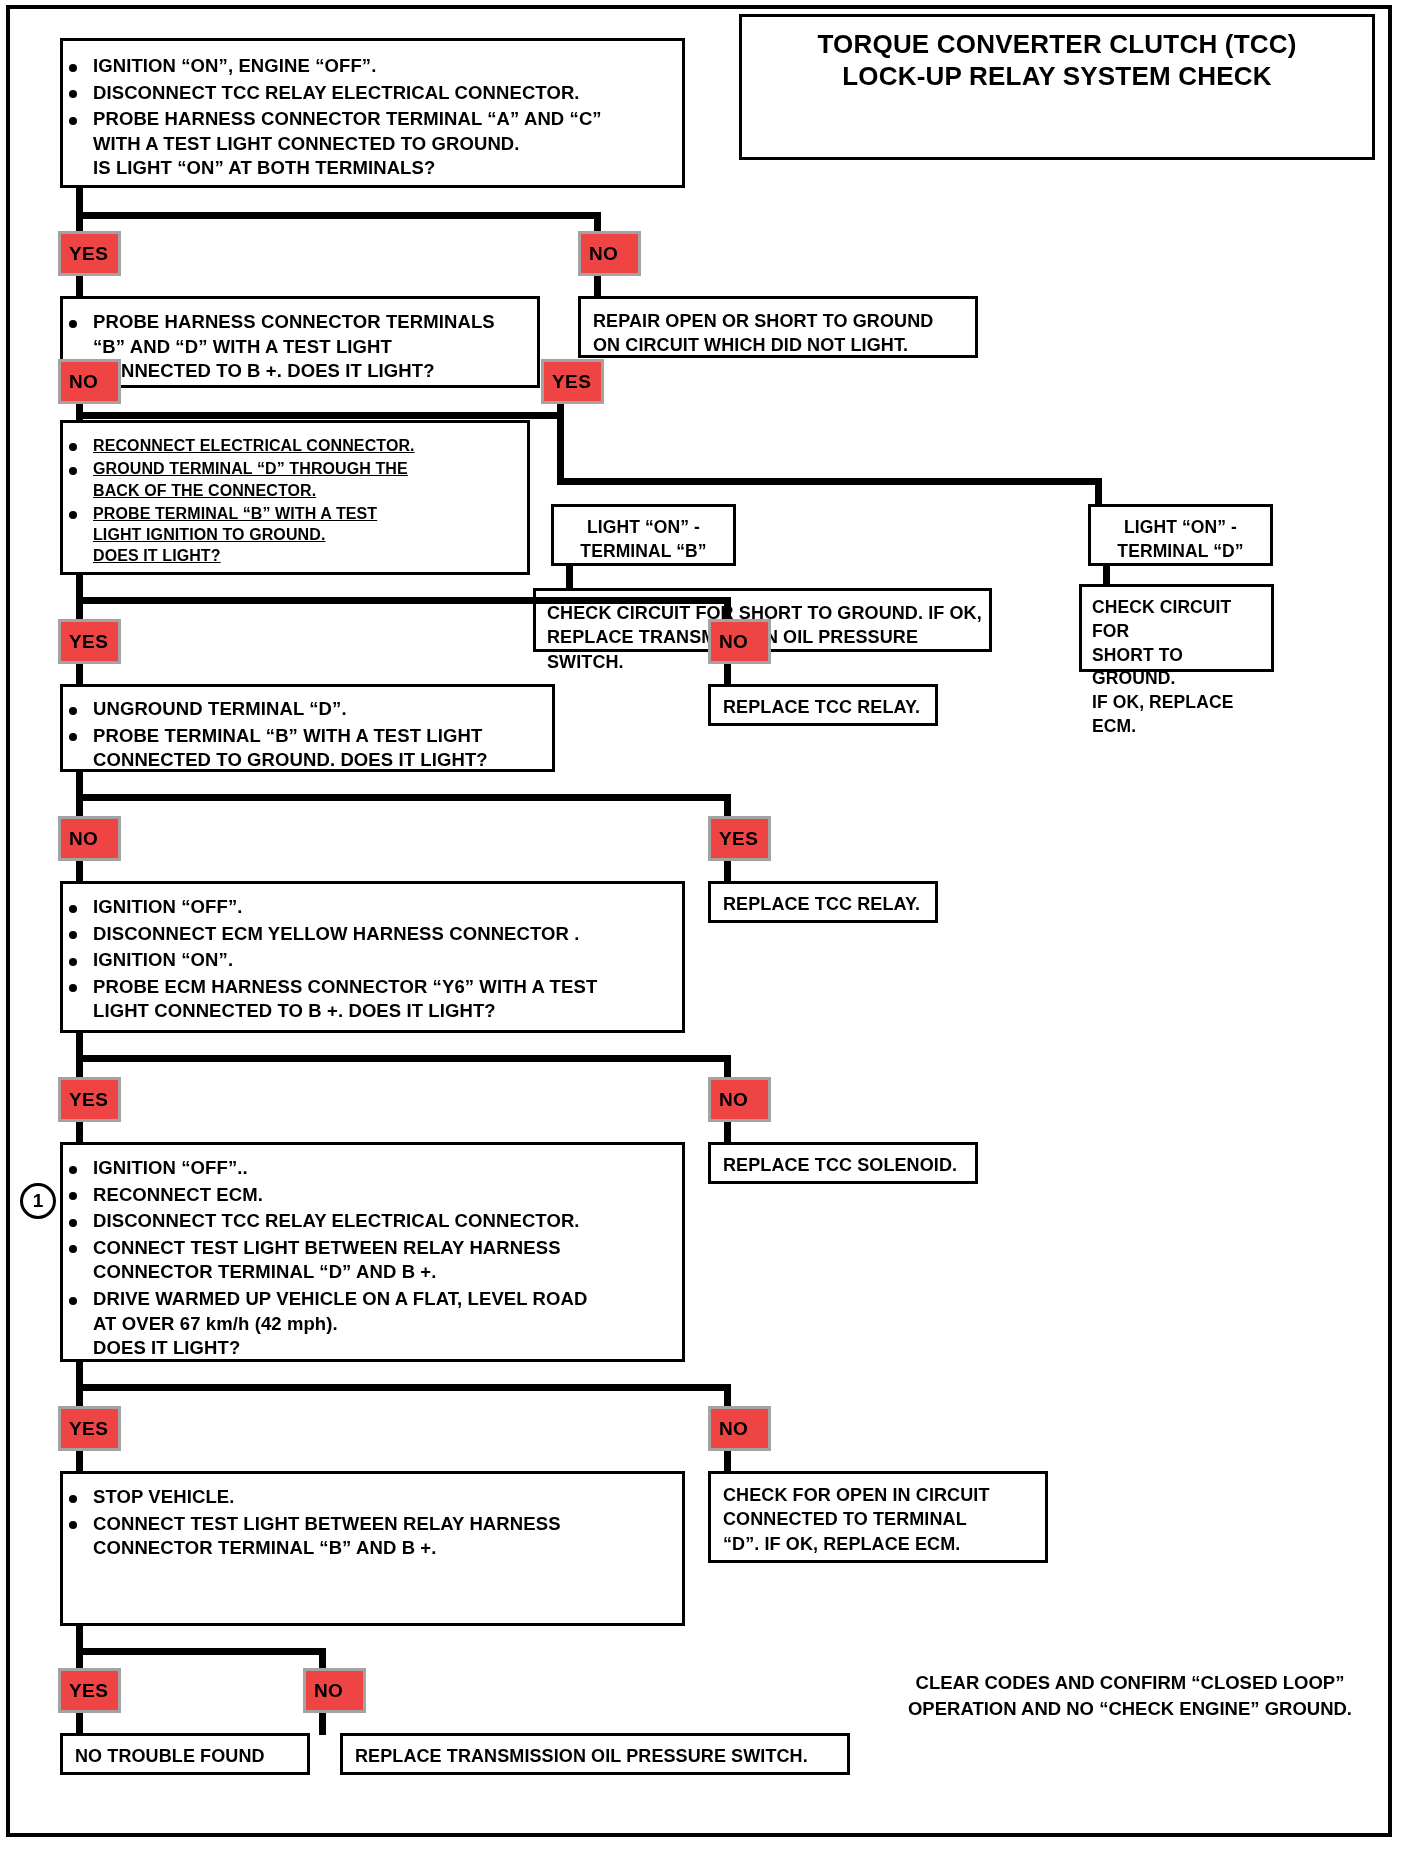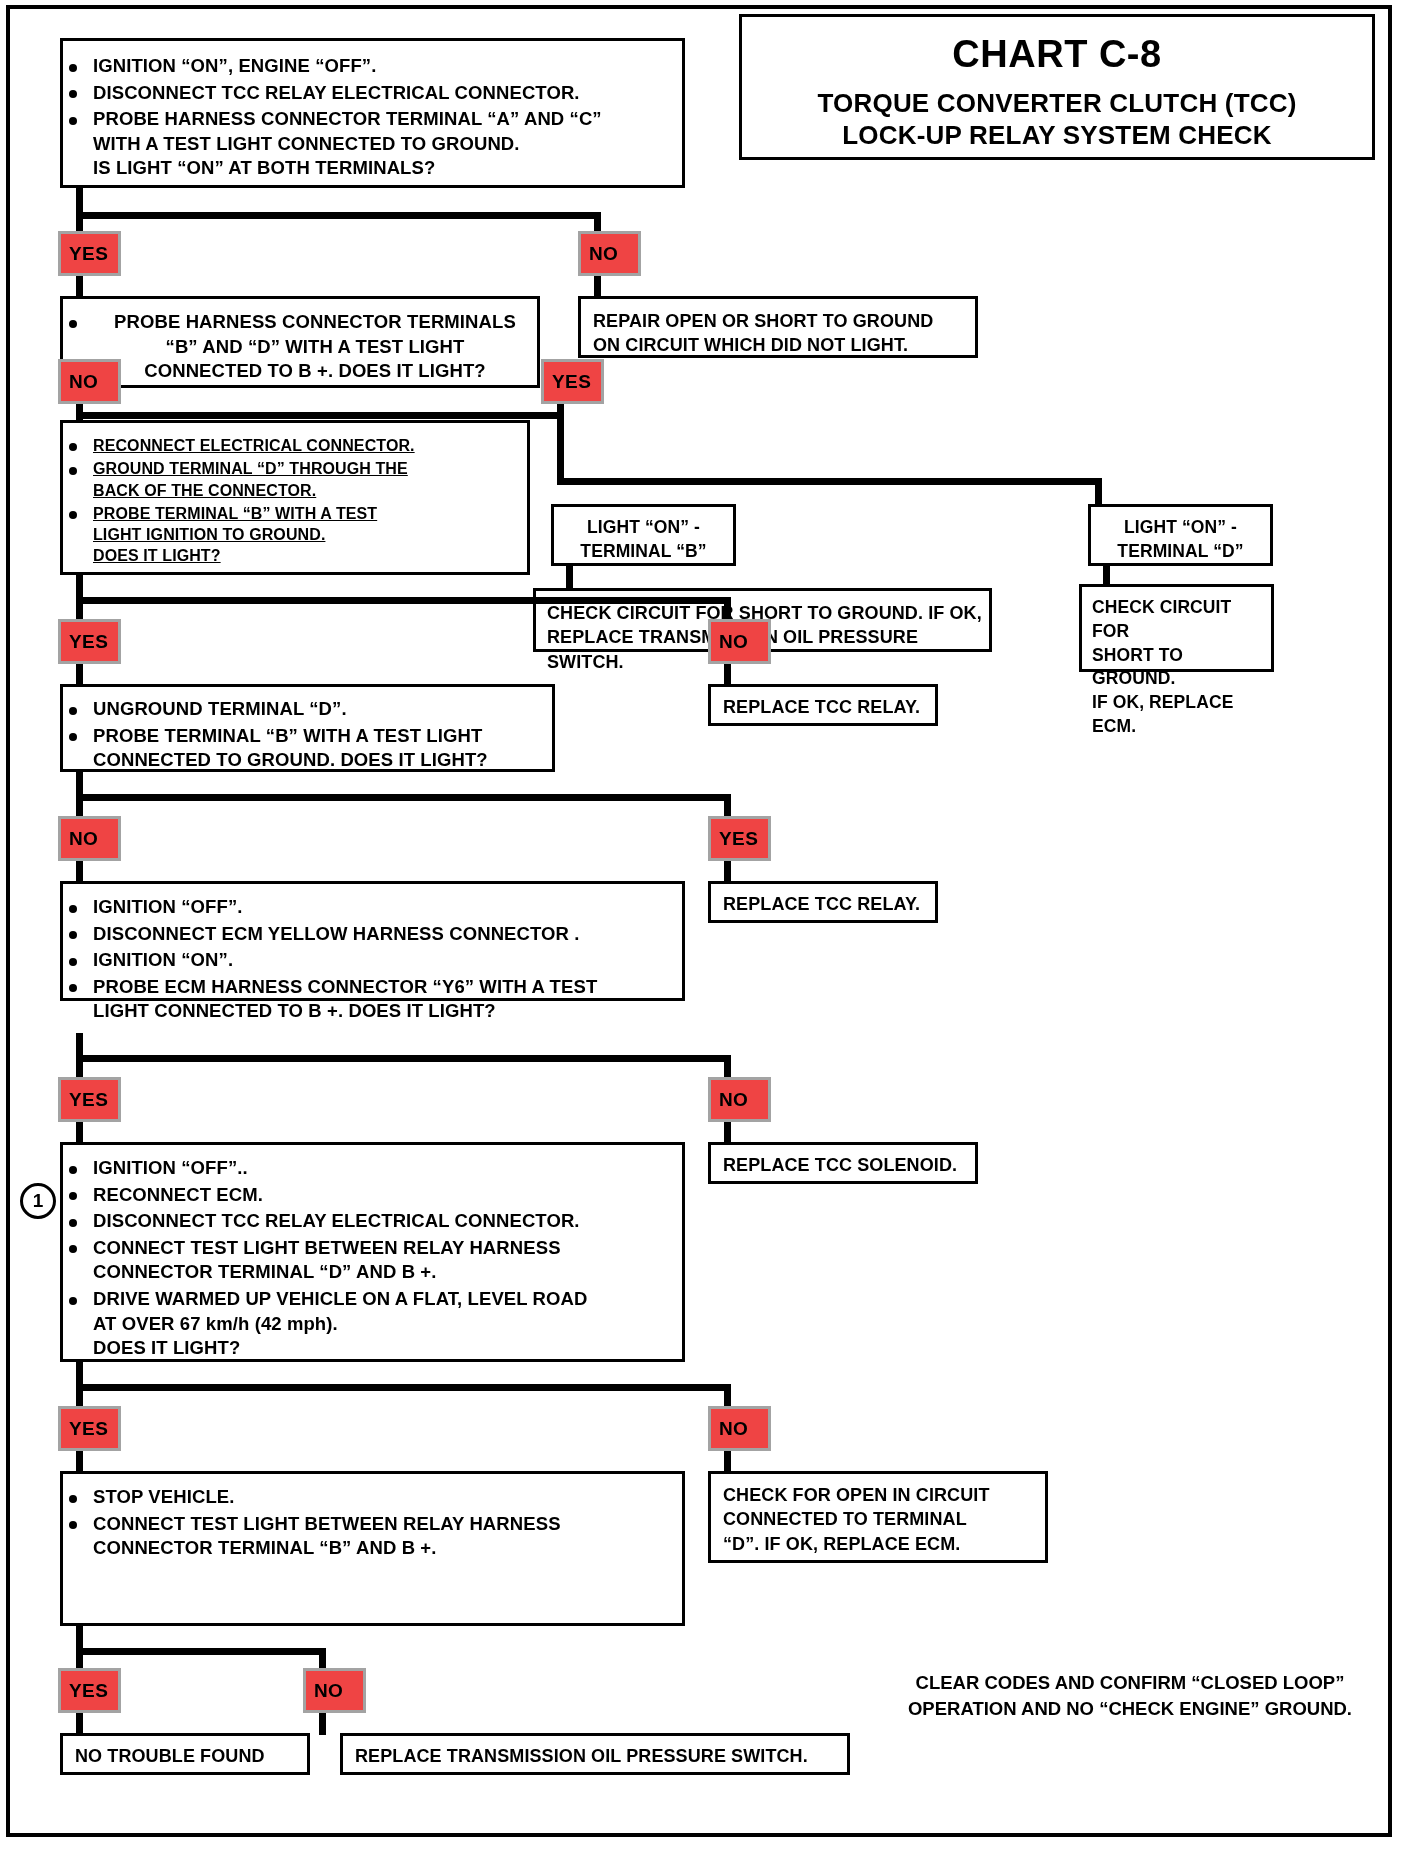--- a/index.html
+++ b/index.html
@@ -102,21 +102,20 @@
     background:#fff;
   }
 </style>
 </head>
 <body>
 
 <div id="page">
   <div id="frame"></div>
 
   <div id="title">
-    <div class="t1">CHART C-8</div>
     <div class="t2">
       <div>TORQUE CONVERTER CLUTCH (TCC)</div>
       <div>LOCK-UP RELAY SYSTEM CHECK</div>
     </div>
   </div>
 
   <div class="box" style="left:60px;top:38px;width:625px;height:150px;">
     <ul class="bul" style="font-size:18.5px;margin:13px 0 0 0;">
       <li><span>IGNITION “ON”, ENGINE “OFF”.</span></li>
       <li><span>DISCONNECT TCC RELAY ELECTRICAL CONNECTOR.</span></li>
@@ -142,21 +141,21 @@
   <div class="ln vl" style="left:76px;top:276px;width:7px;height:22px;"></div>
   <div class="ln vl" style="left:594px;top:276px;width:7px;height:22px;"></div>
 
   <div class="box" style="left:578px;top:296px;width:400px;height:62px;">
     <div class="plain" style="font-size:18px;margin:10px 0 0 12px;">
       <div>REPAIR OPEN OR SHORT TO GROUND</div>
       <div>ON CIRCUIT WHICH DID NOT LIGHT.</div>
     </div>
   </div>
 
-  <div class="box" style="left:60px;top:296px;width:480px;height:92px;text-align:center;">
+  <div class="box" style="left:60px;top:296px;width:480px;height:92px;">
     <ul class="bul" style="font-size:18.5px;margin:11px 0 0 0;">
       <li>
         <span>PROBE HARNESS CONNECTOR TERMINALS</span><br>
         <span>“B” AND “D” WITH A TEST LIGHT</span><br>
         <span>CONNECTED TO B +. DOES IT LIGHT?</span>
       </li>
     </ul>
   </div>
 
   <div class="ln vl" style="left:76px;top:388px;width:7px;height:42px;"></div>
@@ -258,21 +257,21 @@
   <div class="label" style="left:708px;top:816px;width:63px;height:45px;">
     <span>YES</span>
   </div>
   <div class="ln vl" style="left:76px;top:861px;width:7px;height:22px;"></div>
   <div class="ln vl" style="left:724px;top:861px;width:7px;height:22px;"></div>
 
   <div class="box" style="left:708px;top:881px;width:230px;height:42px;">
     <div class="plain" style="font-size:18px;margin:8px 0 0 12px;">REPLACE TCC RELAY.</div>
   </div>
 
-  <div class="box" style="left:60px;top:881px;width:625px;height:120px;">
+  <div class="box" style="left:60px;top:881px;width:625px;height:152px;">
     <ul class="bul" style="font-size:18.5px;margin:11px 0 0 0;">
       <li><span>IGNITION “OFF”.</span></li>
       <li><span>DISCONNECT ECM YELLOW HARNESS CONNECTOR .</span></li>
       <li><span>IGNITION “ON”.</span></li>
       <li>
         <span>PROBE ECM HARNESS CONNECTOR “Y6” WITH A TEST</span><br><span>LIGHT CONNECTED TO B +.  DOES IT LIGHT?</span>
       </li>
     </ul>
   </div>
 

